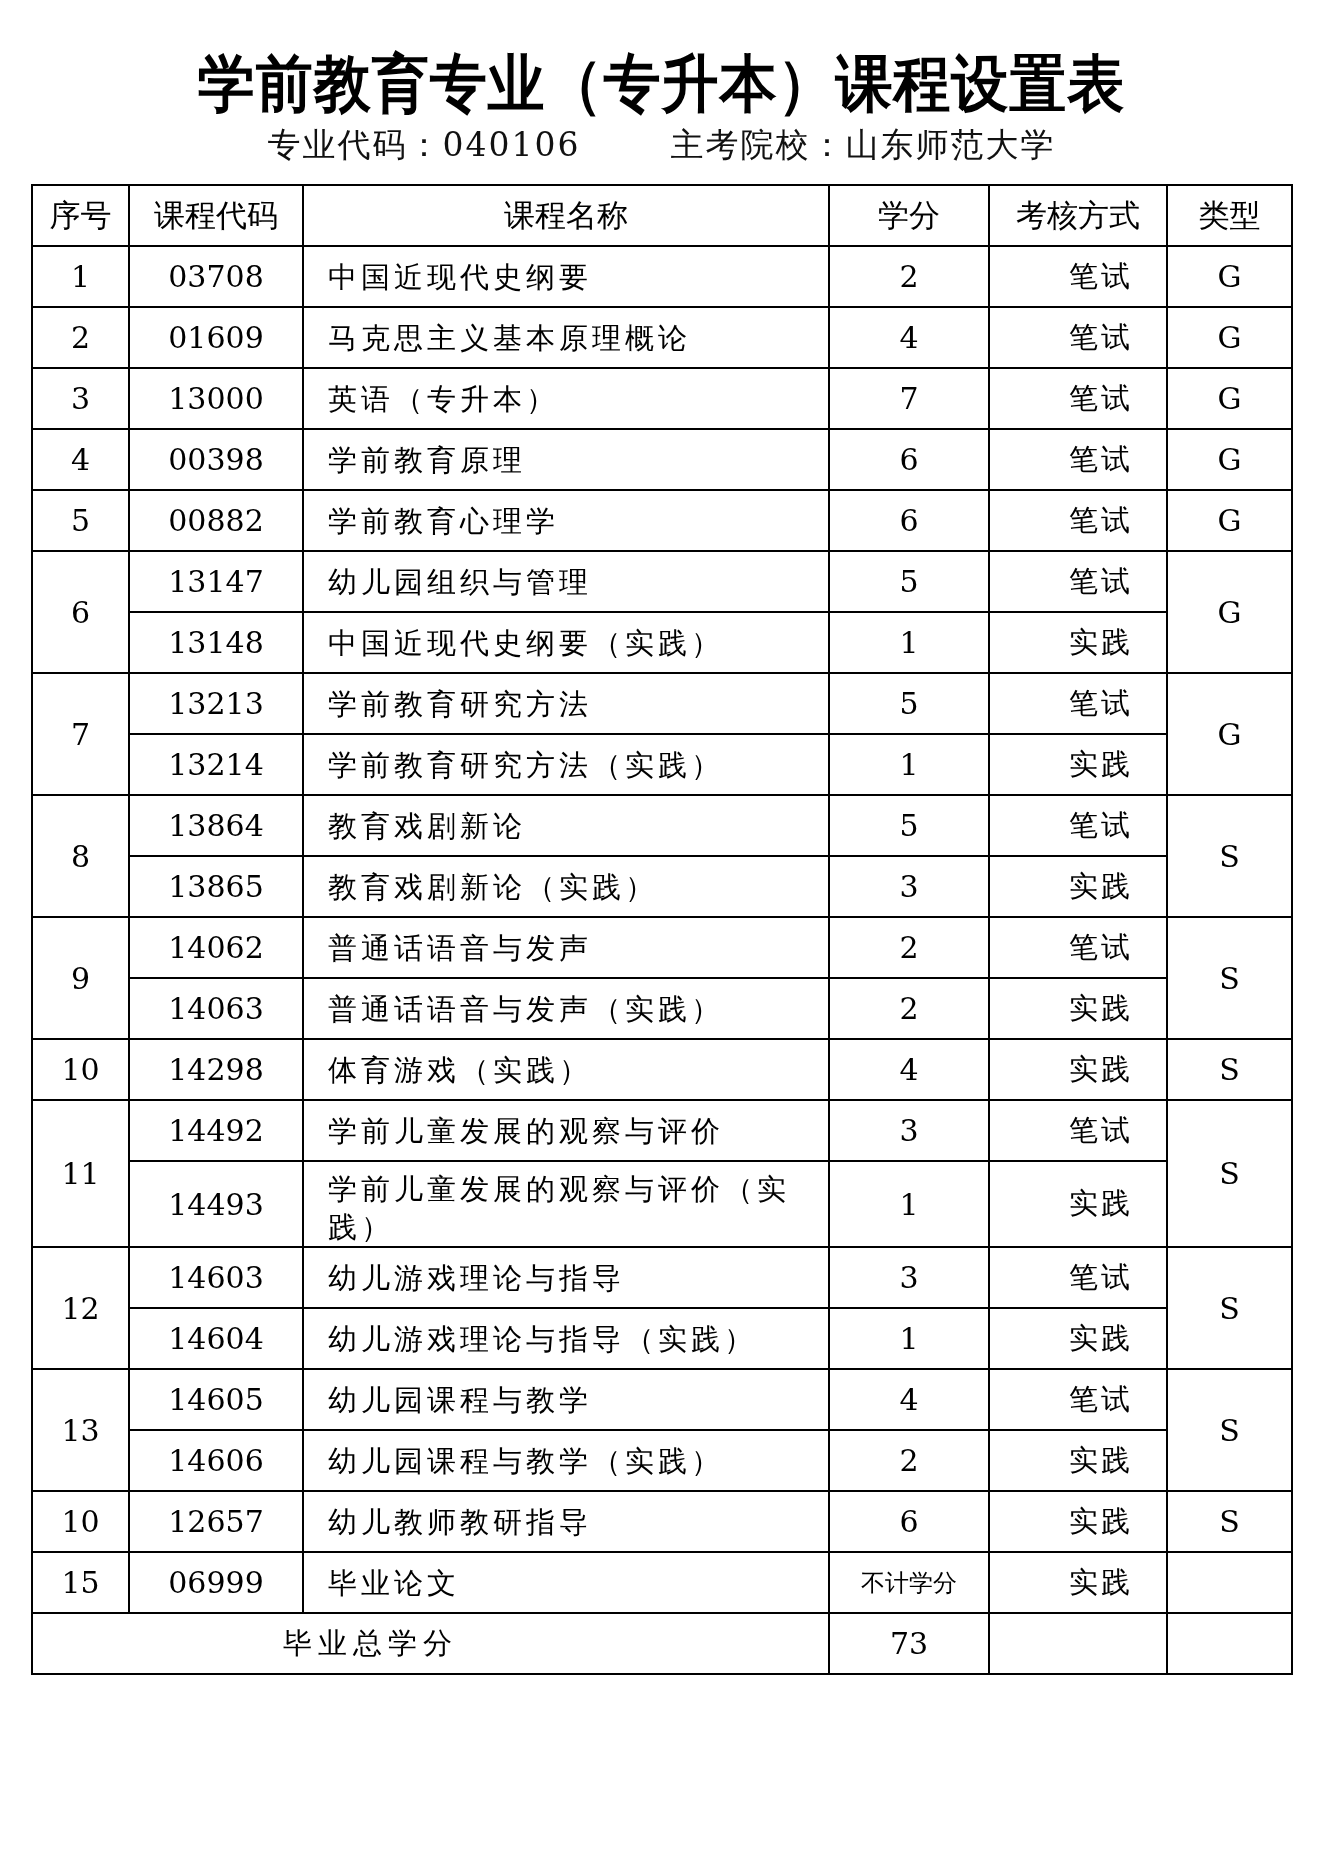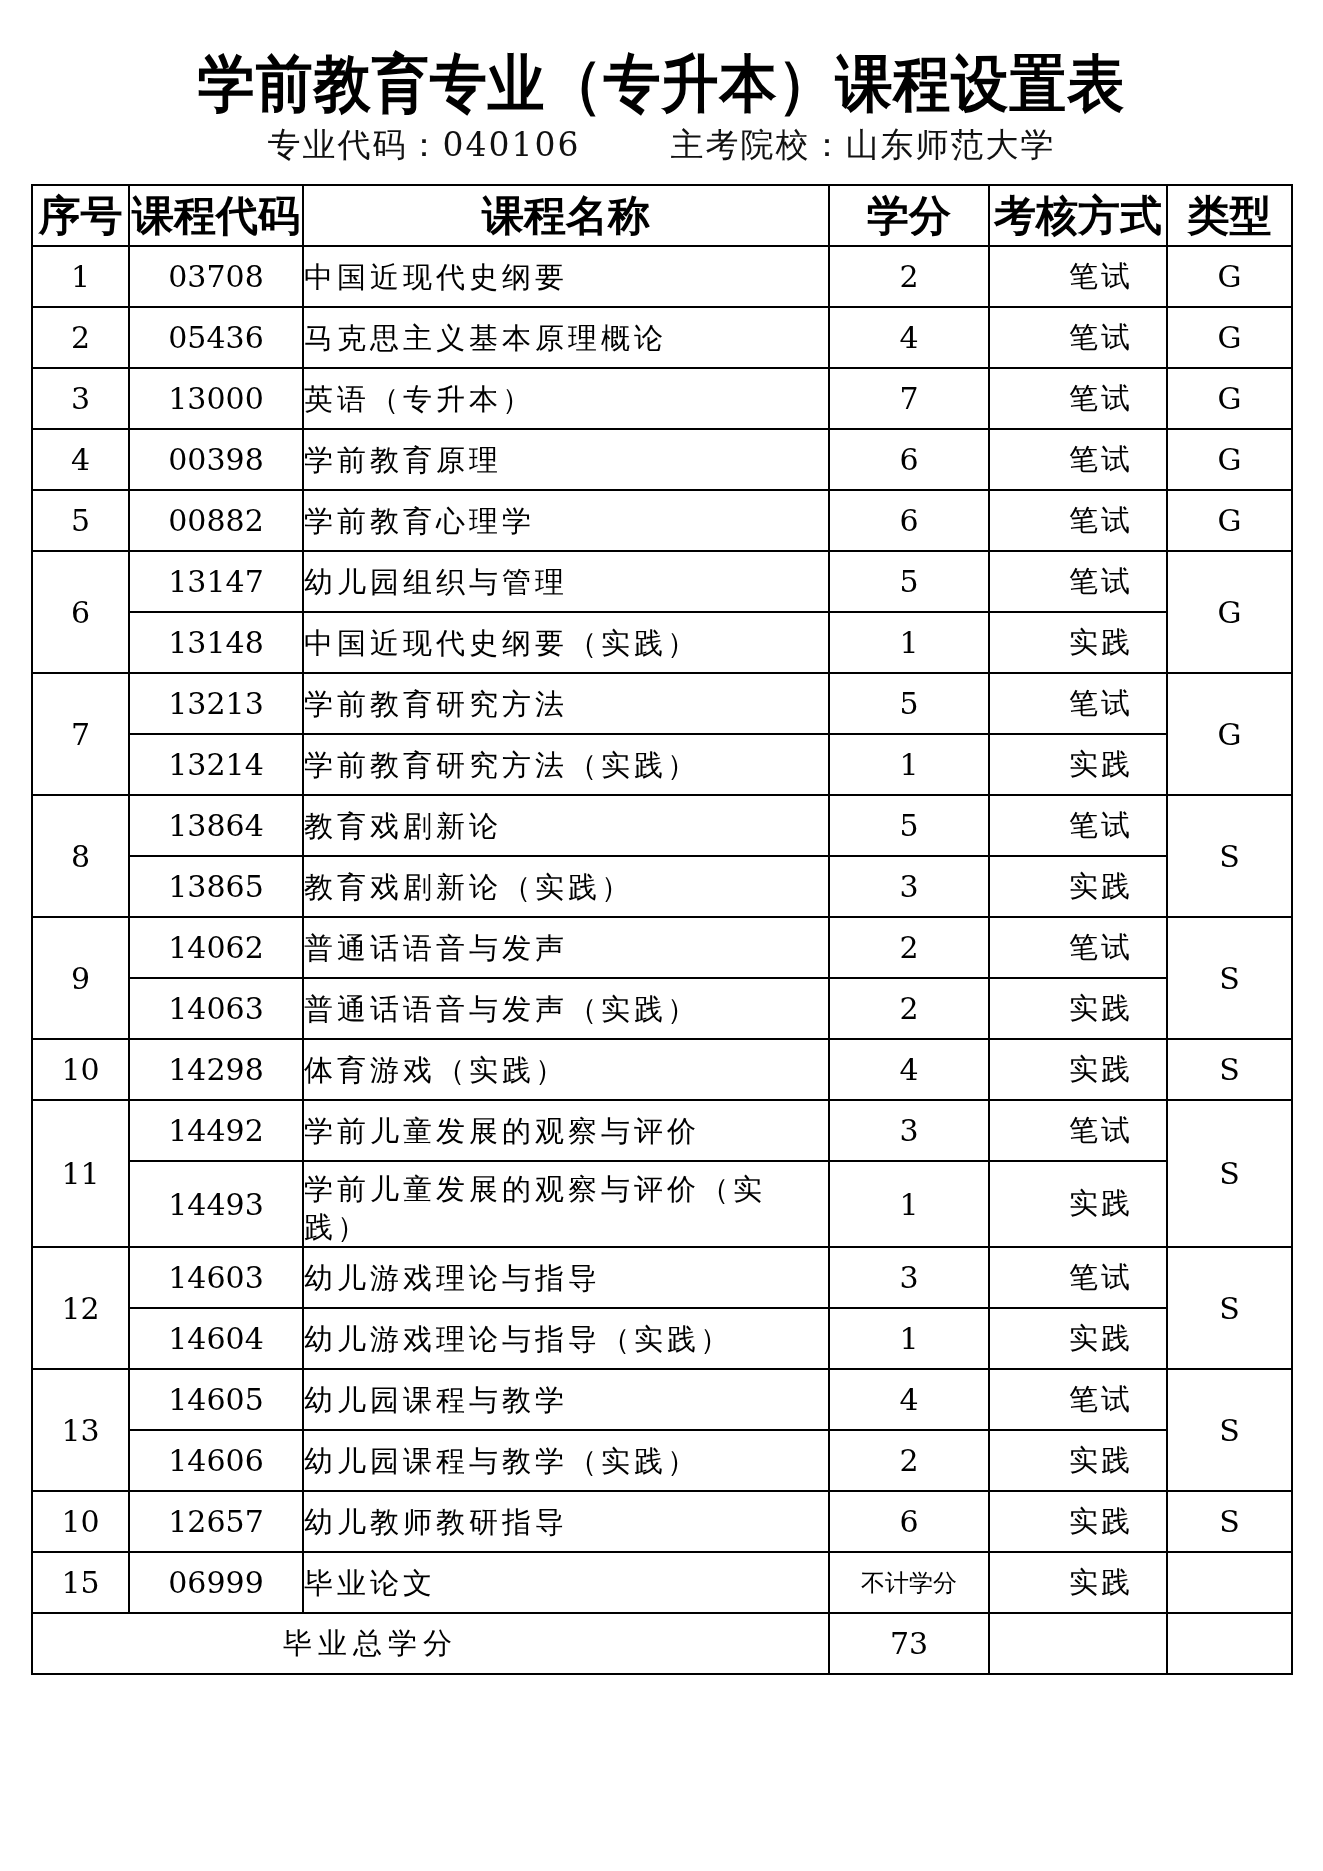--- a/index.html
+++ b/index.html
@@ -8,22 +8,22 @@
   .title { position: absolute; top: 44px; left: 0; width: 1323px; text-align: center;
            font-family: "DejaVu Sans", sans-serif; font-weight: bold; font-size: 62px;
            letter-spacing: 1px; line-height: 80px; transform: scaleX(0.92); }
   .subtitle { position: absolute; top: 123px; left: 0; width: 1323px; text-align: center;
               font-size: 33px; line-height: 44px; color: #111; letter-spacing: 2px; }
   .subtitle .gap { display: inline-block; width: 90px; }
   table { position: absolute; top: 184px; left: 31px; width: 1260px; border-collapse: collapse;
           table-layout: fixed; }
   td, th { border: 2px solid #000; text-align: center; vertical-align: middle; padding: 0;
            height: 59px; font-size: 30px; font-weight: normal; overflow: hidden; }
-  th { font-family: "DejaVu Sans", sans-serif; font-weight: bold; font-size: 42px; height: 59px; }
-  td.name { text-align: left; padding-left: 0; letter-spacing: 4px; font-size: 29px;
+  th { font-family: "DejaVu Sans", sans-serif; font-weight: normal; font-size: 31px; height: 59px; }
+  td.name { text-align: left; padding-left: 24px; letter-spacing: 4px; font-size: 29px;
             line-height: 32px; }
   td.cjk { letter-spacing: 3px; font-size: 29px; padding-left: 46px; }
   td.total-label { letter-spacing: 6px; font-size: 29px; padding-right: 120px; }
   td.nolimit { font-size: 24px; letter-spacing: 0; }
   td.wrap { vertical-align: top; padding-top: 8px; line-height: 38px; height: 51px; }
 </style>
 </head>
 <body>
 
 <div class="title">学前教育专业（专升本）课程设置表</div>
@@ -52,21 +52,21 @@
       <tr>
         <td>1</td>
         <td>03708</td>
         <td class="name">中国近现代史纲要</td>
         <td>2</td>
         <td class="cjk">笔试</td>
         <td>G</td>
       </tr>
       <tr>
         <td>2</td>
-        <td>05436</td>
+        <td>01609</td>
         <td class="name">马克思主义基本原理概论</td>
         <td>4</td>
         <td class="cjk">笔试</td>
         <td>G</td>
       </tr>
       <tr>
         <td>3</td>
         <td>13000</td>
         <td class="name">英语（专升本）</td>
         <td>7</td>

